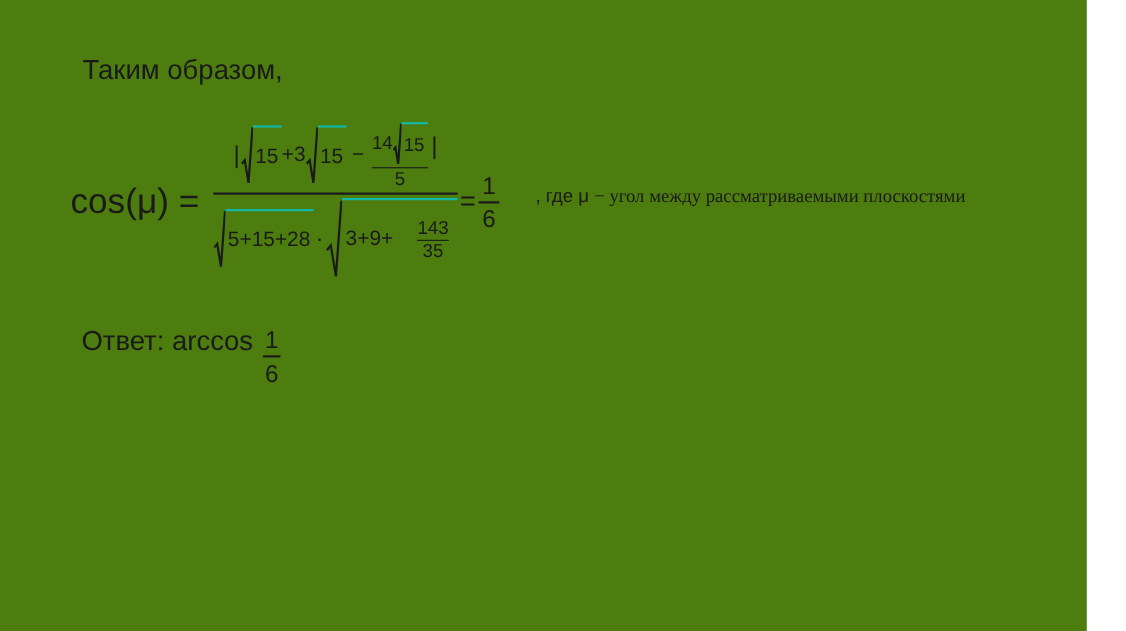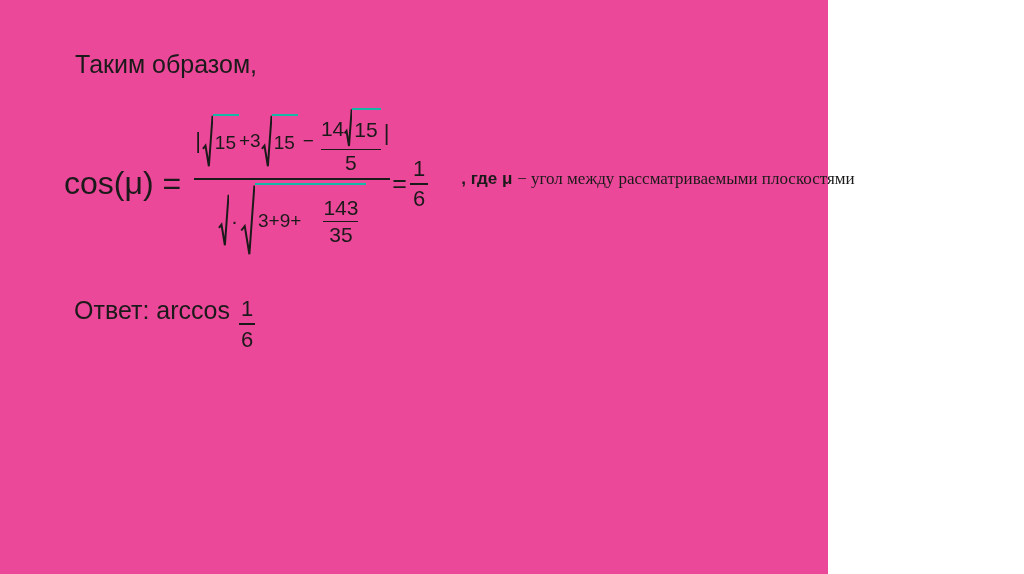--- a/index.html
+++ b/index.html
@@ -4,21 +4,21 @@
 <style>
   * { box-sizing: border-box; }
   html, body { margin: 0; padding: 0; }
   body {
     width: 1024px; height: 574px;
     background: #ffffff;
     font-family: "Liberation Sans", sans-serif;
     color: #1a1a1a;
     overflow: hidden;
   }
-  .slide { position: relative; width: 828px; height: 574px; background: #ec4899; padding-left: 32px; }
+  .slide { position: relative; width: 988px; height: 574px; background: #4d7c0f; padding-left: 32px; }
 
   .intro {
     position: absolute; left: 75px; top: 49px;
     font-size: 25px; line-height: 1.2;
   }
 
   
   .formula-row {
     position: absolute; left: 64px; top: 124px;
     display: flex; align-items: center;
@@ -40,37 +40,37 @@
   .sqrt { display: inline-flex; align-items: stretch; }
   .sqrt .hook { width: 11px; flex: 0 0 11px; }
   .sqrt .radicand {
     border-top: 2px solid #14b8a6;
     padding: 1px 3px 0 2px;
     display: inline-flex; align-items: center;
   }
   .sqrt.big .hook { width: 15px; flex: 0 0 15px; }
   .sqrt.big .radicand { padding: 2px 6px 2px 3px; gap: 20px; }
 
-  .frac.inline { font-size: 21px; margin: 0 2px; }
+  .frac.inline { font-size: 17px; margin: 0 2px; }
   .frac.inline .frule { border-top-width: 1.8px; margin: 1px 0; }
   .frac.inline .hook { width: 8px; flex: 0 0 8px; }
 
   .abs { font-size: 22px; font-weight: 400; padding: 0 1px; }
   .abs-r { position: relative; top: -8px; }
   .op-minus { margin: 0 5px; }
   .op-cdot { margin: 0 2px; font-size: 21px; }
 
   .equals { font-size: 25px; margin: 0 1px; }
 
   .frac.result { font-size: 22px; margin-left: 2px; }
   .frac.result .frule { border-top-width: 2px; margin: 2px 0; }
   .frac.result .fnum, .frac.result .fden { padding: 0 3px; }
 
   .note { font-size: 17px; margin-left: 33px; position: relative; top: -5px; }
-  .note-prefix { font-family: "Liberation Sans", sans-serif; font-weight: bold; }
+  .note-prefix { font-family: "Liberation Sans", sans-serif; }
   .note-rest { font-family: "Liberation Serif", serif; }
 
   
   .answer {
     position: absolute; left: 74px; top: 296px;
     display: flex; align-items: flex-start;
     font-size: 25px; line-height: 1.15;
   }
   .answer .frac { font-size: 22px; margin-left: 9px; }
   .answer .frac .frule { border-top-width: 2px; margin: 2px 0; }
@@ -123,20 +123,21 @@
         <span class="abs abs-r">|</span>
       </span>
 
       <span class="frule"></span>
 
       <span class="fden mrow den-row">
         <span class="sqrt">
           <svg class="hook" viewBox="0 0 12 60" preserveAspectRatio="none">
               <path d="M1 38 L3.8 34.5 L7.5 57 L11.5 2" stroke-width="2" vector-effect="non-scaling-stroke"></path>
             </svg>
+          <span class="radicand">5+15+28</span>
         </span>
         <span class="op-cdot">·</span>
         <span class="sqrt big">
           <svg class="hook" viewBox="0 0 12 60" preserveAspectRatio="none">
               <path d="M1 38 L3.8 34.5 L7.5 57 L11.5 2" stroke-width="2" vector-effect="non-scaling-stroke"></path>
             </svg>
           <span class="radicand">
             <span>3+9+</span>
             <span class="frac inline">
               <span class="fnum">143</span>

